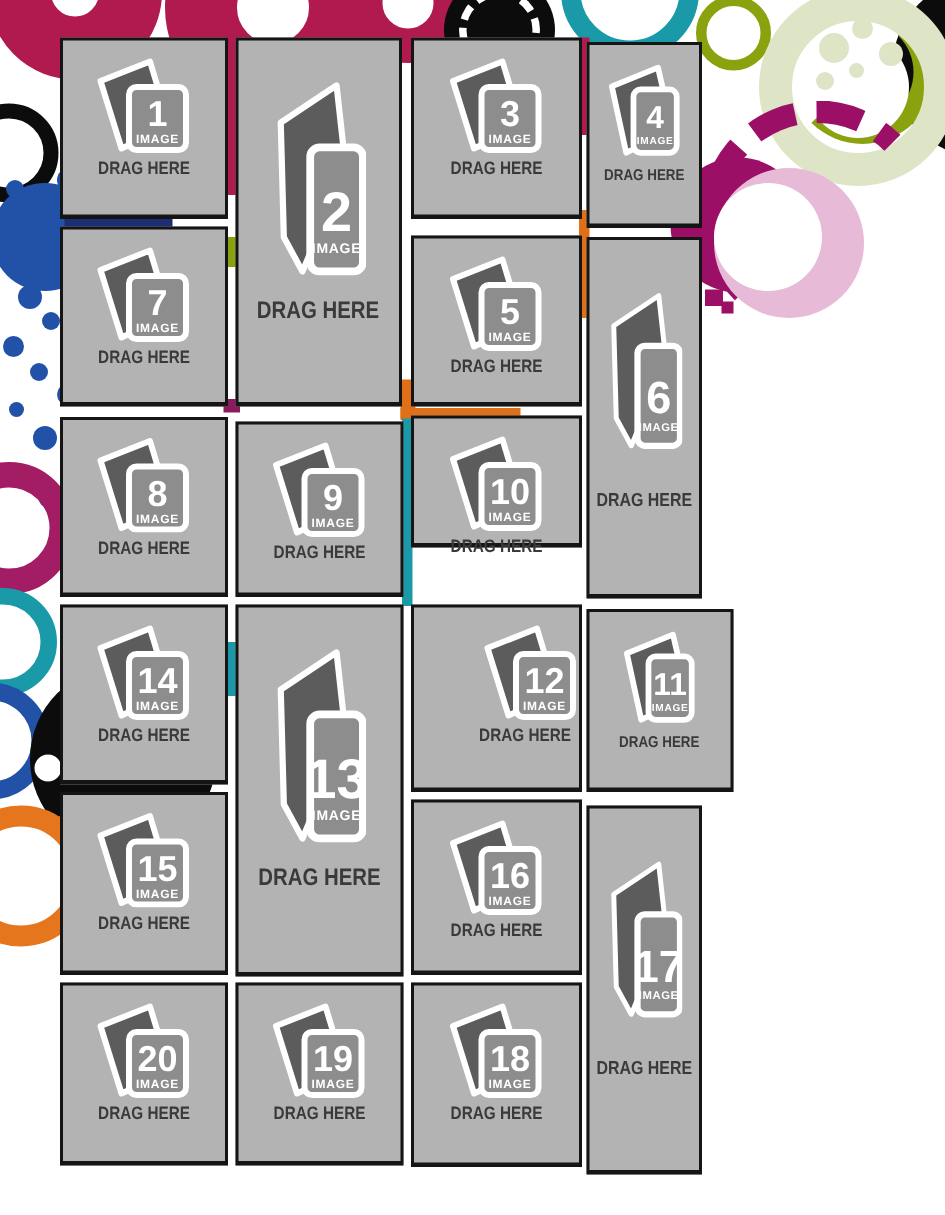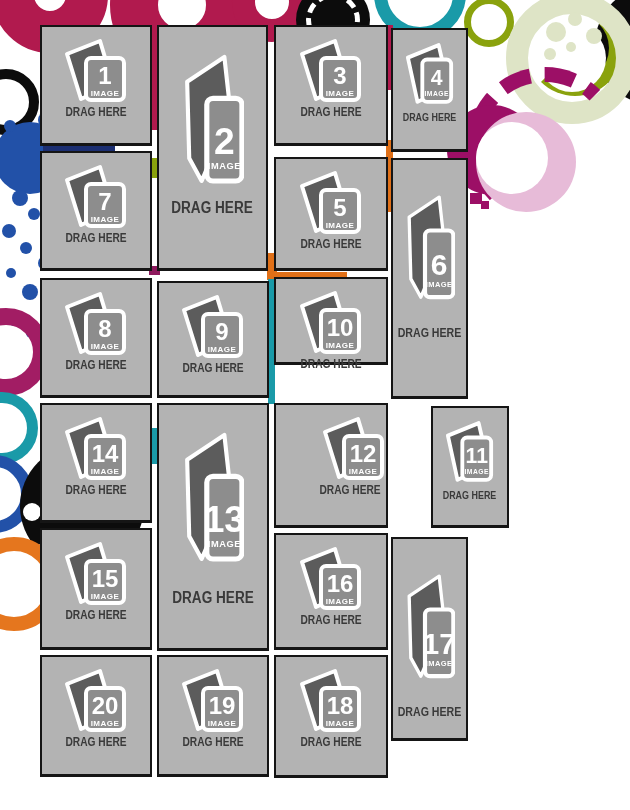--- a/index.html
+++ b/index.html
@@ -102,27 +102,27 @@
   .s1 { left:40px; top:25px; width:112px; height:121px; }
   .s2 { left:157px; top:25px; width:111px; height:246px; }
   .s3 { left:274px; top:25px; width:114px; height:121px; }
   .s4 { left:391px; top:28px; width:77px; height:124px; }
   .s5 { left:274px; top:157px; width:114px; height:114px; }
   .s6 { left:391px; top:158px; width:77px; height:241px; }
   .s7 { left:40px; top:151px; width:112px; height:120px; }
   .s8 { left:40px; top:278px; width:112px; height:120px; }
   .s9 { left:157px; top:281px; width:112px; height:117px; }
   .s10 { left:274px; top:277px; width:114px; height:88px; }
-  .s11 { left:391px; top:406px; width:78px; height:122px;margin-left:40px; }
+  .s11 { left:391px; top:406px; width:98px; height:122px; }
   .s12 { left:274px; top:403px; width:114px; height:125px;align-items:flex-end; }
-  .s13 { left:157px; top:403px; width:112px; height:248px;gap:12px; }
+  .s13 { left:157px; top:403px; width:112px; height:248px; }
   .s14 { left:40px; top:403px; width:112px; height:120px; }
   .s15 { left:40px; top:528px; width:112px; height:122px; }
   .s16 { left:274px; top:533px; width:114px; height:117px; }
-  .s17 { left:391px; top:537px; width:77px; height:204px; }
+  .s17 { left:391px; top:537px; width:77px; height:246px; }
   .s18 { left:274px; top:655px; width:114px; height:123px; }
   .s19 { left:157px; top:655px; width:112px; height:122px; }
   .s20 { left:40px; top:655px; width:112px; height:122px; }
 
   
   .num { fill:#fff; font-family:"Liberation Sans",sans-serif; font-weight:bold; font-size:24px; }
   .tallw .num, .talln .num { font-size:36px; }
   .med .num { font-size:22px; }
   .img-label { fill:#fff; font-family:"Liberation Sans",sans-serif; font-weight:bold; letter-spacing:0.5px; }
   #sym-std .img-label { font-size:8px; }

